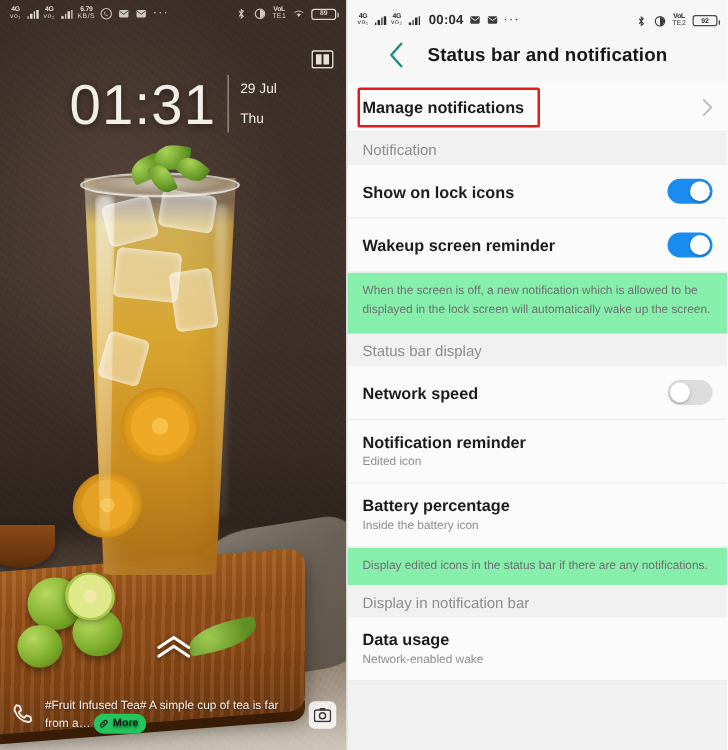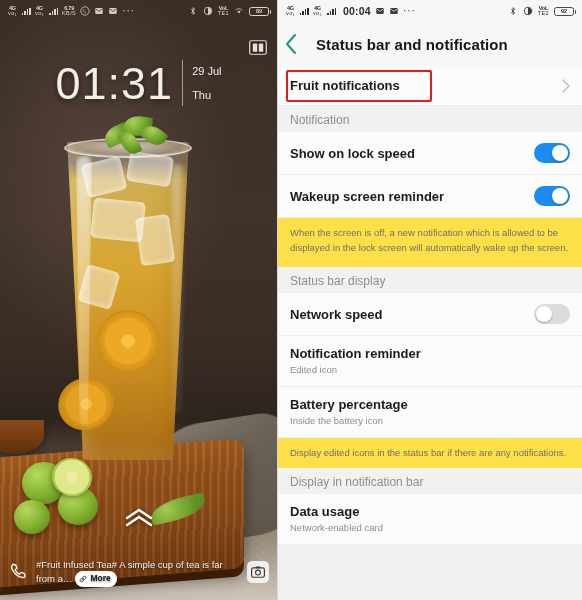--- a/index.html
+++ b/index.html
@@ -187,48 +187,48 @@
     position:absolute; left:0; right:0; bottom:6px; height:44px;
     display:flex; align-items:center; padding:0 8px; gap:6px;
   }
   .cap-ico{ width:22px; height:22px; color:#f2f0ec; flex:0 0 22px; }
   .cap-text{
     flex:1; color:#f4f2ee; font-size:9.5px; line-height:13px;
     text-shadow:0 1px 2px rgba(0,0,0,.55);
   }
   .more-pill{
     display:inline-flex; align-items:center; gap:3px;
-    background:#ffffff; color:#19170f; font-size:8.5px; font-weight:700;
+    background:#22c55e; color:#19170f; font-size:8.5px; font-weight:700;
     border-radius:9px; padding:1.5px 6px 1.5px 4px; margin-left:3px;
     vertical-align:middle;
   }
   .cam-btn{
     width:22px;height:22px;border-radius:5px;background:rgba(255,255,255,.82);
     display:flex;align-items:center;justify-content:center;color:#3a3a3a;flex:0 0 22px;
   }
 
   
   .settings{
     width:305px; height:600px; background:#f1f1f1; position:relative;
     border-left:1px solid #d8d8d8; overflow:hidden;
   }
   .st-status{
-    height:22px; display:flex; align-items:center; justify-content:space-between;
+    height:22px; display:flex; align-items:flex-end; justify-content:space-between;
     padding:0 8px; background:#f7f7f7; color:#2c2c2c;
   }
   .st-status .bars span{ background:#2c2c2c; }
   .st-status .sig b, .st-status .sig i{ color:#2c2c2c; }
   .st-time{ font-size:10.5px; font-weight:700; margin-left:3px; letter-spacing:.2px; }
   .batt-d{ width:20px;height:9px;border:1px solid #4a4a4a;border-radius:2.5px;
     display:inline-flex;align-items:center;justify-content:center;position:relative;}
   .batt-d::after{content:"";position:absolute;right:-3px;top:2.5px;width:1.5px;height:4px;background:#4a4a4a;border-radius:0 1px 1px 0;}
   .batt-d b{ font-size:5.5px; font-weight:700; color:#2c2c2c; }
 
   .st-header{
-    height:44px; background:#f7f7f7; display:flex; align-items:center; padding:0 2px;
+    height:44px; background:#f7f7f7; display:flex; align-items:center; padding:0 28px;
     position:relative;
   }
   .back-btn{ width:22px; height:22px; color:#1d8f7e; display:flex; align-items:center; justify-content:center; }
   .st-title{
     font-size:15px; font-weight:700; color:#171717; margin-left:14px; letter-spacing:.1px;
   }
 
   .row{
     background:#fbfbfb; padding:9px 12px; position:relative;
     display:flex; align-items:center; justify-content:space-between;
@@ -242,21 +242,21 @@
   .hl-wrap{ position:relative; background:#fbfbfb; }
   .hl-box{
     position:absolute; left:8px; top:4px; width:146px; height:32px;
     border:2.5px solid #e8191b; border-radius:2px; pointer-events:none;
   }
 
   .section-label{
     padding:7px 12px 5px; font-size:12px; color:#8d8d8d; background:#f1f1f1;
   }
   .desc{
-    padding:7px 12px 12px; font-size:9.5px; color:#6f6f6f; line-height:15px; background:#fde047;
+    padding:7px 12px 12px; font-size:9.5px; color:#6f6f6f; line-height:15px; background:#86efac;
   }
   .toggle{
     width:36px; height:20px; border-radius:11px; position:relative; flex:0 0 36px;
   }
   .toggle.on{ background:#1a8cf0; }
   .toggle.off{ background:#dcdcdc; }
   .knob{
     position:absolute; top:2px; width:16px; height:16px; border-radius:50%;
     background:#fff; box-shadow:0 1px 2px rgba(0,0,0,.28);
   }
@@ -466,35 +466,35 @@
         <svg width="14" height="22" viewBox="0 0 14 22">
           <path d="M11 2L3 11l8 9" fill="none" stroke="currentColor" stroke-width="1.9" stroke-linecap="round" stroke-linejoin="round"></path>
         </svg>
       </div>
       <div class="st-title">Status bar and notification</div>
     </div>
 
     <div class="hl-wrap">
       <div class="row" style="padding:11px 12px;">
         <div class="txt">
-          <div class="title">Fruit notifications</div>
+          <div class="title">Manage notifications</div>
         </div>
         <svg class="chev" width="8" height="14" viewBox="0 0 8 14">
           <path d="M1 1l6 6-6 6" fill="none" stroke="currentColor" stroke-width="1.5" stroke-linecap="round" stroke-linejoin="round"></path>
         </svg>
       </div>
       <div class="hl-box"></div>
     </div>
 
     <div class="section-label">Notification</div>
 
 
     <div class="row" style="padding:11px 12px;">
       <div class="txt">
-        <div class="title">Show on lock speed</div>
+        <div class="title">Show on lock icons</div>
       </div>
       <div class="toggle on">
           <div class="knob"></div>
         </div>
     </div>
 
     <div class="row" style="padding:11px 12px;">
       <div class="txt">
         <div class="title">Wakeup screen reminder</div>
       </div>
@@ -530,18 +530,18 @@
       </div>
     </div>
 
     <div class="desc" style="padding-bottom:8px;">Display edited icons in the status bar if there are any notifications.</div>
 
     <div class="section-label">Display in notification bar</div>
 
     <div class="row">
       <div class="txt">
         <div class="title">Data usage</div>
-        <div class="sub">Network-enabled card</div>
+        <div class="sub">Network-enabled wake</div>
       </div>
     </div>
 
   </div>
 </div>
 
 </body></html>

